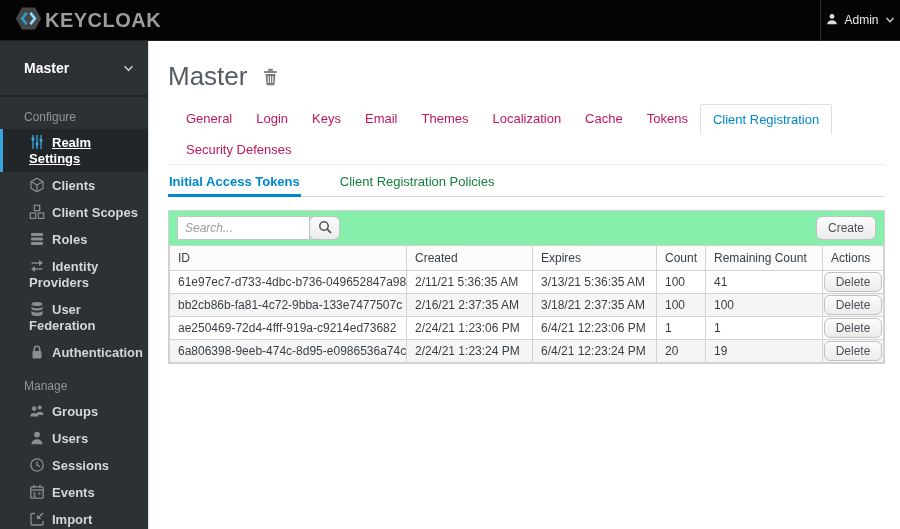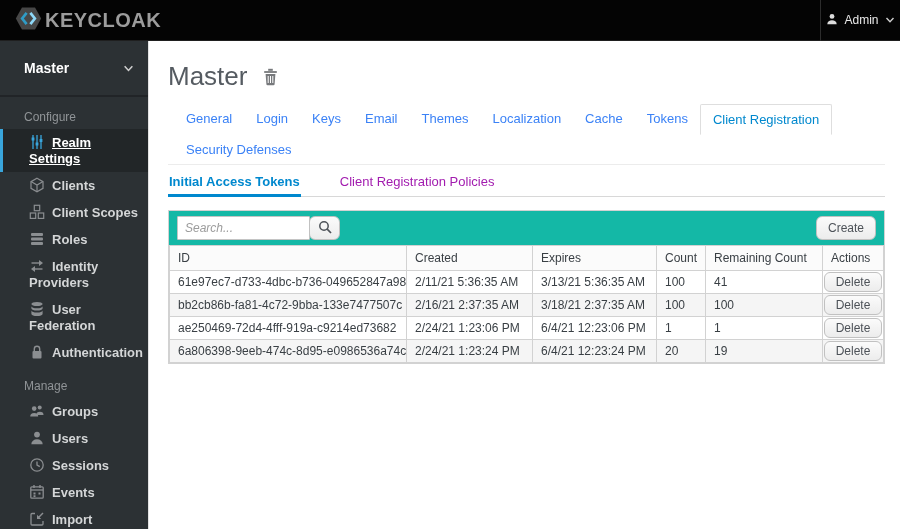--- a/index.html
+++ b/index.html
@@ -35,32 +35,32 @@
   .nav-icon svg { display:block; }
 
   
   .content { position:absolute; top:41px; left:148px; width:752px; height:488px;
              background:#fff; border-left:1px solid #e2e2e2; padding:14px 15px 0 19px; }
   .page-title-row { display:flex; align-items:center; gap:15px; margin:6px 0 12px 0; }
   .page-title { font-size:26px; font-weight:400; color:#555b61; }
   .trash-btn { background:none; border:none; cursor:pointer; padding:0; display:flex; }
 
   .tabs { display:flex; flex-wrap:wrap; border-bottom:1px solid #ececec; padding-left:6px; }
-  .tab { padding:6px 12px; font-size:13px; color:#3b82f6; cursor:pointer; line-height:17px; }
+  .tab { padding:6px 12px; font-size:13px; color:#be185d; cursor:pointer; line-height:17px; }
   .tab.active { color:#0088ce; border:1px solid #dedede; border-bottom-color:#fff;
                 border-radius:2px 2px 0 0; }
   .subtabs { display:flex; }
   .subtabs-wrap { border-bottom:1px solid #d8d8d8; margin-top:1px; }
-  .subtab { padding:8px 1px 5px 1px; margin-right:38px; font-size:13px; color:#a21caf;
+  .subtab { padding:8px 1px 5px 1px; margin-right:38px; font-size:13px; color:#15803d;
             cursor:pointer; border-bottom:3px solid transparent; margin-bottom:-1px; }
   .subtab.active { color:#0088ce; border-bottom-color:#0088ce;font-weight:bold; }
 
   
   .table-block { margin-top:13px; border:1px solid #d2d2d2; }
-  .toolbar { background:#14b8a6; padding:5px 8px; display:flex; align-items:flex-start; }
+  .toolbar { background:#86efac; padding:5px 8px; display:flex; align-items:flex-start; }
   .search-group { display:flex; }
   .search-input { width:133px; height:24px; border:1px solid #c4c4c4; border-radius:1px;
                   padding:0 7px; font-size:12px; font-family:inherit; color:#444; outline:none; }
   .search-input::placeholder { font-style:italic; color:#9c9c9c; }
   .btn { border:1px solid #c1c1c1; background:linear-gradient(#fbfbfb,#ececec);
          color:#4d5258; font-size:12px; font-family:inherit; border-radius:6px;
          cursor:pointer; }
   .search-btn { width:31px; height:24px; margin-left:-1px; display:flex;
                 align-items:center; justify-content:center; }
   .create-btn { margin-left:auto; padding:4px 11px; }

